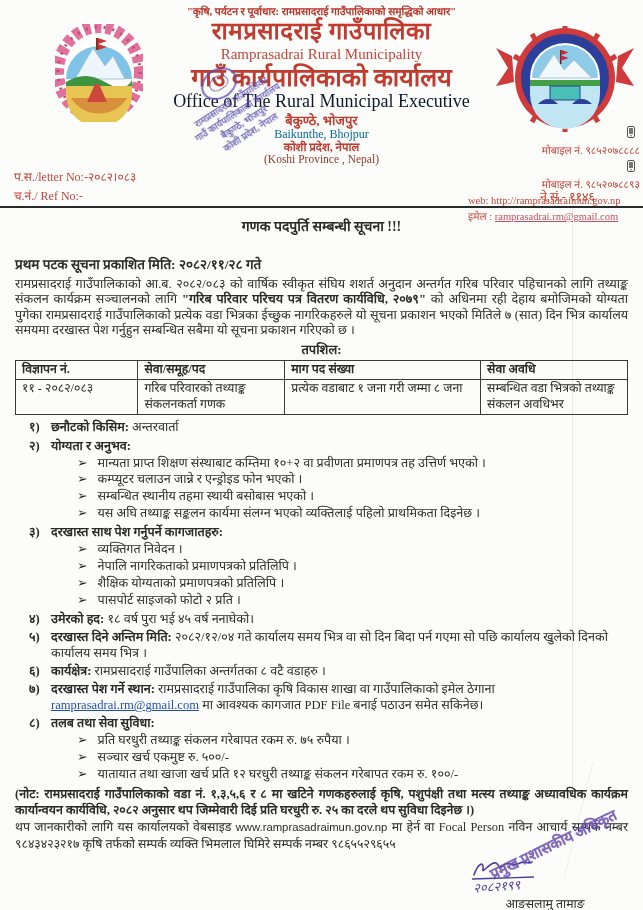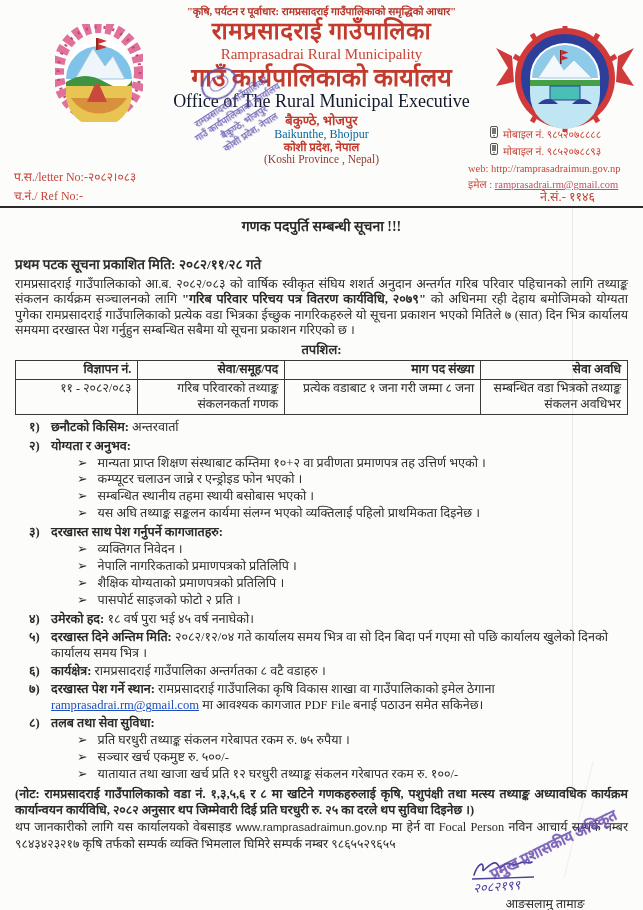--- a/index.html
+++ b/index.html
@@ -17,42 +17,42 @@
   .en-title{font-size:15px;color:#c7453a;margin-top:1px;}
   .office-np{font-size:25px;color:#c23b2e;font-weight:bold;margin-top:2px;}
   .office-en{font-size:18px;color:#0f172a;margin-top:1px;}
   .place-np{font-size:13px;color:#c23b2e;font-weight:bold;margin-top:2px;}
   .place-en{font-size:12px;color:#0369a1;}
   .prov-np{font-size:11.5px;color:#c23b2e;font-weight:bold;}
   .prov-en{font-size:11.5px;color:#8f3a30;}
   .logo-left{position:absolute;left:55px;top:24px;width:88px;height:98px;}
   .logo-right{position:absolute;left:494px;top:26px;width:142px;height:106px;}
   .contacts{position:absolute;left:468px;top:126px;width:172px;font-size:10.5px;color:#c7453a;line-height:1.55;}
-  .contacts .row{white-space:nowrap;display:flex;align-items:center;}
+  .contacts .row{white-space:nowrap;display:flex;align-items:flex-end;flex-direction:column;}
   .contacts .row .ph{margin:0 5px 0 22px;}
   .contacts a, .linkish{color:#c74f63;text-decoration:underline;}
   .serial{position:absolute;left:540px;top:188px;font-size:12.5px;color:#c23b2e;font-weight:normal;}
   .letterblock{position:absolute;left:14px;top:168px;font-size:12px;color:#c7453a;line-height:1.6;}
   .ink-stamp{
     position:absolute;left:148px;top:112px;width:150px;
     transform:rotate(-33deg);transform-origin:left top;
     color:#5a4fae;opacity:.82;text-align:center;font-weight:bold;
     font-size:9.5px;line-height:1.25;filter:blur(.3px);
   }
   .ink-stamp .oval{width:34px;height:26px;border:2px solid #5a4fae;border-radius:50%;margin:0 auto 2px auto;position:relative;}
   .ink-stamp .oval::after{content:"";position:absolute;left:7px;top:5px;width:18px;height:12px;border:1.5px solid #5a4fae;border-radius:50% 50% 40% 40%;}
   .divider{border-top:2.5px solid #2a2a2a;margin:0;}
   
   .content{padding:4px 15px 0 15px;}
   .notice-title{text-align:center;font-weight:bold;font-size:14px;margin-top:4px;}
   .notice-date{text-align:left;font-weight:bold;font-size:13.5px;margin-top:20px;}
   .para{font-size:12.6px;line-height:1.22;text-align:justify;margin-top:4px;}
   .tapasil{text-align:center;font-weight:bold;font-size:13px;margin:2px 0;}
   table.vac{border-collapse:collapse;width:100%;font-size:12.3px;margin-top:1px;}
-  table.vac th,table.vac td{border:1px solid #3a3a3a;padding:1px 6px;vertical-align:top;text-align:right;line-height:1.3;}
+  table.vac th,table.vac td{border:1px solid #3a3a3a;padding:1px 6px;vertical-align:top;text-align:left;line-height:1.3;}
   table.vac th{font-weight:bold;}
   .c1{width:20%}.c2{width:24%}.c3{width:32%}.c4{width:24%}
   .items{margin-top:4px;font-size:12.6px;}
   .item{display:flex;margin:2px 0 1px 14px;line-height:1.28;}
   .item .num{width:22px;flex:0 0 22px;font-weight:bold;}
   .item .lbl{font-weight:bold;}
   .bullets{margin:0 0 1px 62px;padding:0;list-style:none;}
   .bullets li{line-height:1.34;display:flex;}
   .bullets .arr{margin-right:10px;flex:0 0 auto;}
   .link-blue{color:#1d4fc0;text-decoration:underline;}

